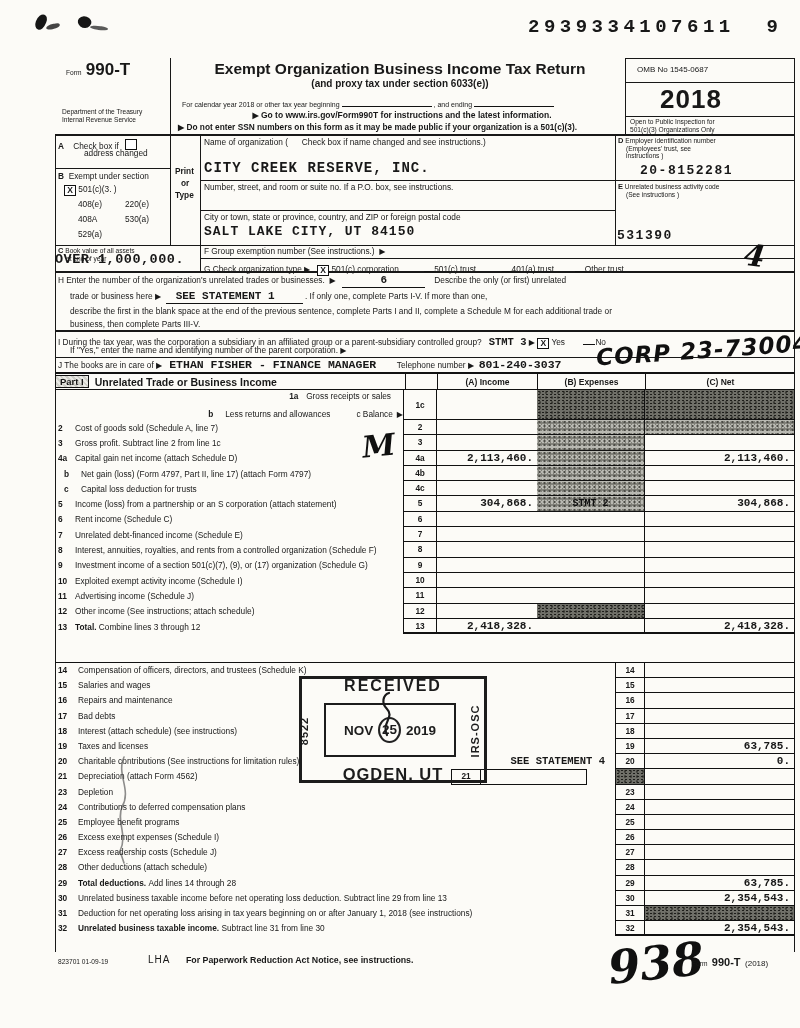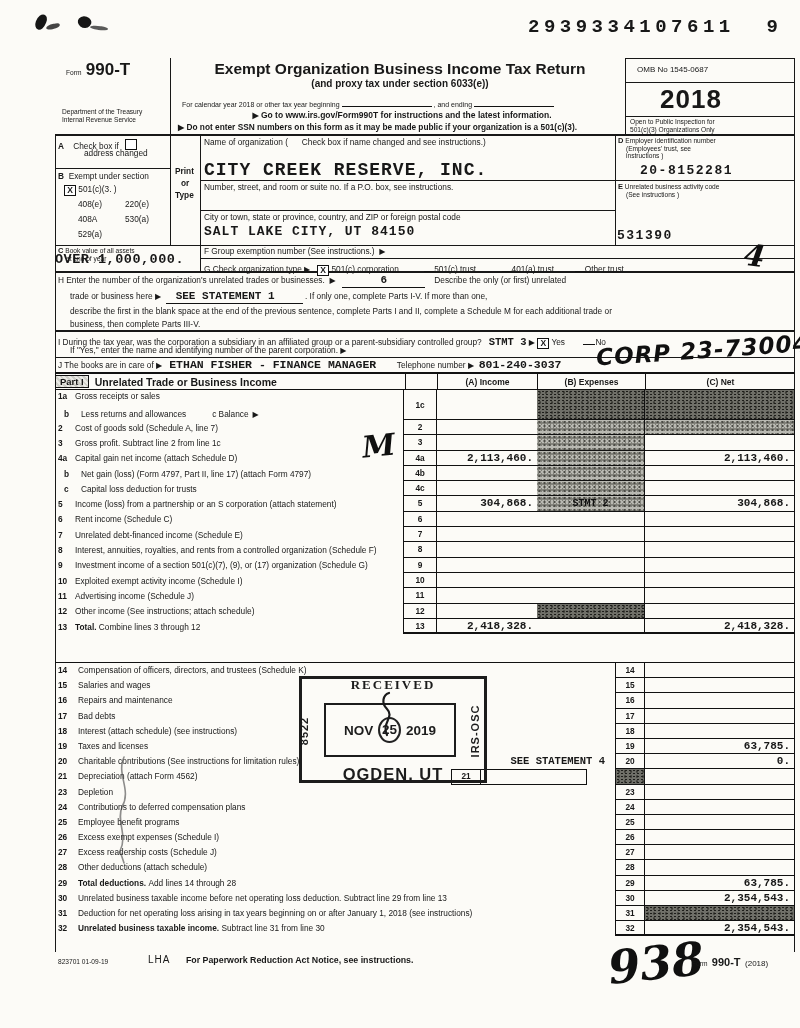--- a/index.html
+++ b/index.html
@@ -22,21 +22,21 @@
     background-image:radial-gradient(#4c4c46 1px,transparent 1.35px),radial-gradient(#7e7e76 1px,transparent 1.25px);
     background-size:5px 4px,3px 6px;}
   .shade-dark{background-color:#6f6f68;
     background-image:radial-gradient(#1d1d1a 1.1px,transparent 1.4px),radial-gradient(#3e3e38 1.2px,transparent 1.5px);
     background-size:4px 3px,6px 5px;}
   
   #p1rows{position:absolute;left:55px;top:390px;width:740px;}
   .p1row{display:flex;height:15.3px;}
   .p1row.dbl{height:30px;}
   .p1lab{width:350px;display:flex;align-items:center;font-size:8.3px;overflow:hidden;white-space:nowrap;}
-  .p1row.dbl .p1lab{flex-direction:column;align-items:flex-start;justify-content:space-between;padding:1px 0;}
+  .p1row.dbl .p1lab{flex-direction:column;align-items:flex-end;justify-content:space-between;padding:1px 0;}
   .sublab{display:flex;align-items:center;font-size:8.3px;}
   .rnum{width:17px;padding-left:3px;font-weight:700;flex:none;}
   .rnum.ind{padding-left:9px;}
   .rtxt{overflow:hidden;}
   .sfx{margin:0 4px 0 14px;}
   .blankline{flex:1;max-width:150px;border-bottom:1px solid #111;height:9px;margin:0 6px;}
   .p1no{width:32px;border-left:1px solid #111;border-right:1px solid #111;border-bottom:1px solid #111;
         text-align:center;font-weight:700;font-size:8.3px;line-height:15px;flex:none;}
   .p1a{width:100px;}
   .p1b{width:108px;border-left:0;}
@@ -59,21 +59,21 @@
         text-align:center;font-weight:700;font-size:8.3px;line-height:15px;flex:none;box-sizing:border-box;}
   .p2amt{width:150px;border-bottom:1px solid #111;border-right:1.4px solid #111;flex:none;line-height:14.5px;}
   .p2row.last .p2no,.p2row.last .p2amt{border-bottom:2px solid #111;}
   .innerbox{display:flex;width:136px;border:1px solid #111;margin-right:28px;flex:none;box-sizing:border-box;}
   .ino{width:28px;border-right:1px solid #111;text-align:center;font-weight:700;font-size:8.3px;line-height:13px;}
   .iblank{flex:1;}
   
   .stamp{position:absolute;left:299px;top:676px;width:182px;height:101px;border:3px solid #1c1c1c;
          color:#1c1c1c;background:rgba(255,255,255,0.0);}
   .stamp .rec{position:absolute;top:-2px;left:0;right:0;text-align:center;font-weight:700;
-              font-size:13px;letter-spacing:2px;font-family:Liberation Serif, serif;}
+              font-size:16px;letter-spacing:2px;font-family:Liberation Sans, sans-serif;}
   .stamp .inner{position:absolute;left:22px;top:24px;width:128px;height:50px;border:2.5px solid #1c1c1c;
                 display:flex;align-items:center;justify-content:center;font-weight:700;font-size:13.5px;}
   .stamp .d25{display:inline-block;border:2px solid #222;border-radius:50%;padding:3px 2px 4px 2px;margin:0 1px;}
   .stamp .vtx{position:absolute;font-weight:700;font-size:11px;letter-spacing:1px;white-space:nowrap;}
   .stamp .city{position:absolute;bottom:-4px;left:0;right:0;text-align:center;font-weight:700;font-size:16.5px;letter-spacing:1px;}
   
   .hand{position:absolute;font-family:"DejaVu Serif",serif;font-style:italic;font-weight:700;color:#101010;}
   .handsans{position:absolute;font-family:"DejaVu Sans",sans-serif;font-style:italic;font-weight:700;color:#101010;}
   .partbox{display:inline-block;border:1.6px solid #111;padding:0 4px;font-weight:700;font-size:9.5px;
            background:repeating-linear-gradient(45deg,#e9e9e4 0 2px,#cfcfc8 2px 4px);} 
@@ -169,21 +169,21 @@
   <div class="abs sm" style="left:78px;top:230px;">529(a)</div>
 
   <div class="abs b sm" style="left:175px;top:167px;">Print</div>
   <div class="abs b sm" style="left:181px;top:179px;">or</div>
   <div class="abs b sm" style="left:175px;top:191px;">Type</div>
 
   <div class="abs sm" style="left:204px;top:138px;">
     <span>Name of organization (</span>&nbsp;&nbsp;&nbsp;&nbsp;&nbsp;
     <span>Check box if name changed and see instructions.)</span>
   </div>
-  <div class="abs mono" style="left:204px;top:160px;font-size:18px;letter-spacing:1px;">CITY CREEK RESERVE, INC.</div>
+  <div class="abs mono" style="left:204px;top:160px;font-size:14px;letter-spacing:1px;">CITY CREEK RESERVE, INC.</div>
   <div class="abs sm" style="left:204px;top:183px;">Number, street, and room or suite no. If a P.O. box, see instructions.</div>
   <div class="abs sm" style="left:204px;top:213px;">City or town, state or province, country, and ZIP or foreign postal code</div>
   <div class="abs mono" style="left:204px;top:224px;font-size:13px;letter-spacing:1px;">SALT LAKE CITY, UT  84150</div>
 
   <div class="abs tiny" style="left:618px;top:137px;width:172px;">
     <span class="b" style="font-size:7.5px;">D</span>
     <span>Employer identification number</span><br>
     <span style="margin-left:8px;">(Employees' trust, see</span><br>
     <span style="margin-left:8px;">instructions )</span>
   </div>

